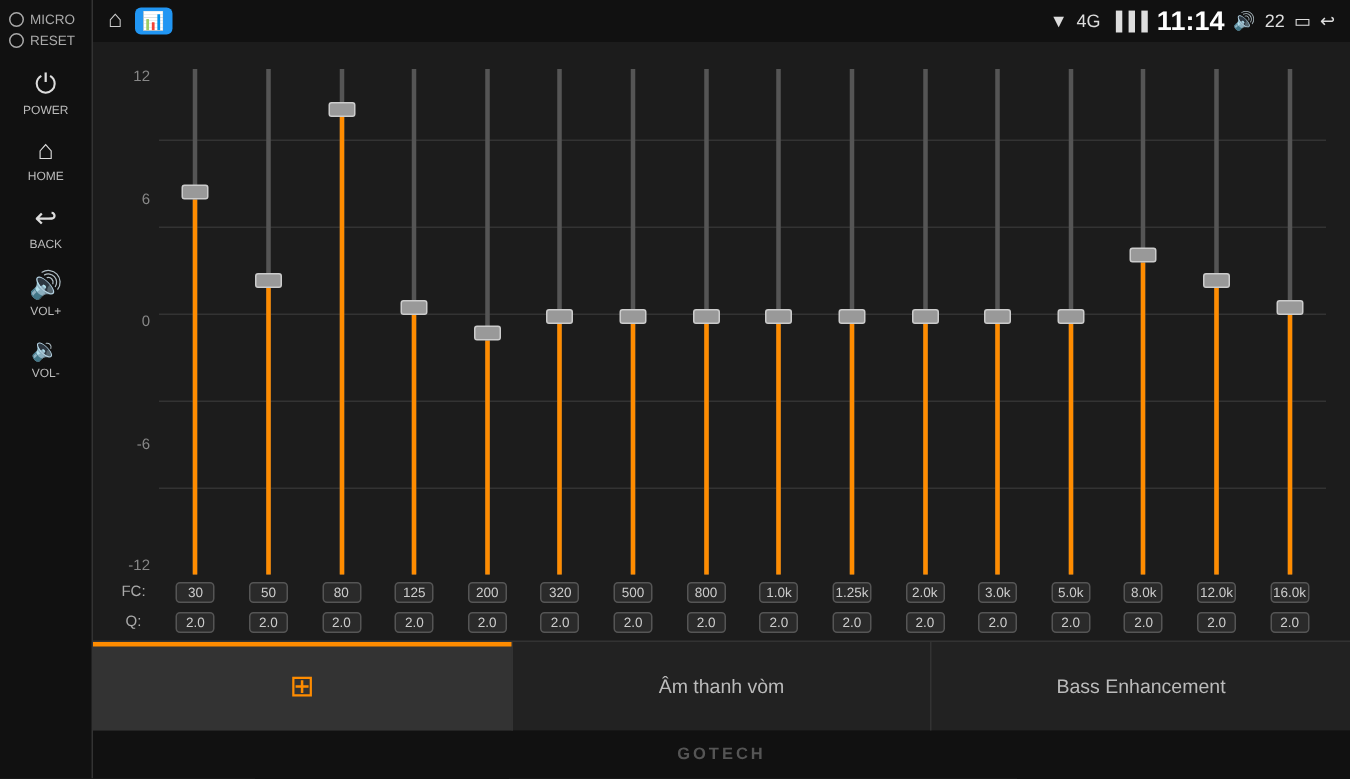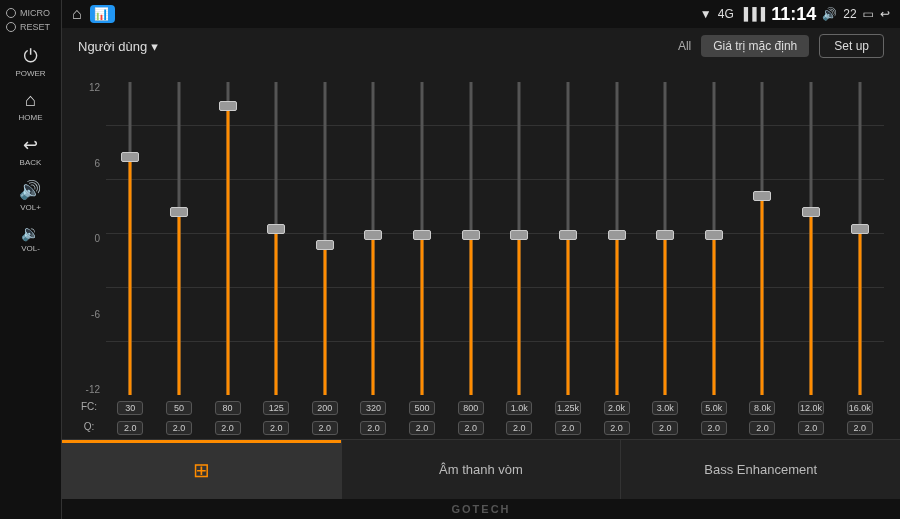--- a/index.html
+++ b/index.html
@@ -324,21 +324,21 @@
       height: 3px;
       background: #FF8C00;
     }
     .tab-icon {
       font-size: 20px;
       color: #FF8C00;
     }
 
     
     .footer-brand {
-      height: 20px;
+      height: 32px;
       background: #111;
       display: flex;
       align-items: center;
       justify-content: center;
       flex-shrink: 0;
     }
     .brand-text {
       font-size: 11px;
       font-weight: bold;
       color: #555;
@@ -398,30 +398,20 @@
       <span>4G</span>
       <span>▐▐▐</span>
       <span class="status-time">11:14</span>
       <span>🔊</span>
       <span>22</span>
       <span>▭</span>
       <span style="cursor:pointer;">↩</span>
     </div>
   </div>
 
-  <div class="toolbar">
-    <div class="user-dropdown">
-      <span>Người dùng</span>
-      <span>▾</span>
-    </div>
-    <div class="toolbar-spacer"></div>
-    <span class="toolbar-all">All</span>
-    <button class="btn-default">Giá trị mặc định</button>
-    <button class="btn-setup">Set up</button>
-  </div>
 
   <div class="eq-area">
     <div class="eq-grid">
 
       <div class="y-axis">
         <span class="y-label">12</span>
         <span class="y-label">6</span>
         <span class="y-label">0</span>
         <span class="y-label">-6</span>
         <span class="y-label">-12</span>

